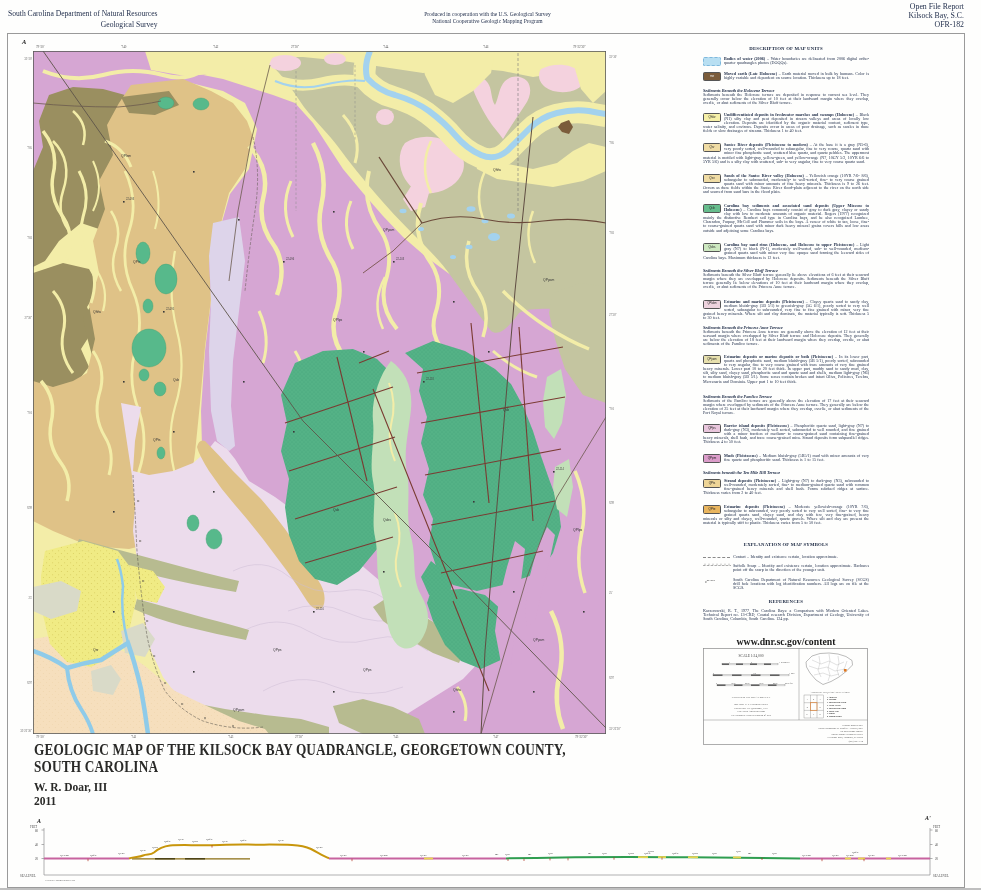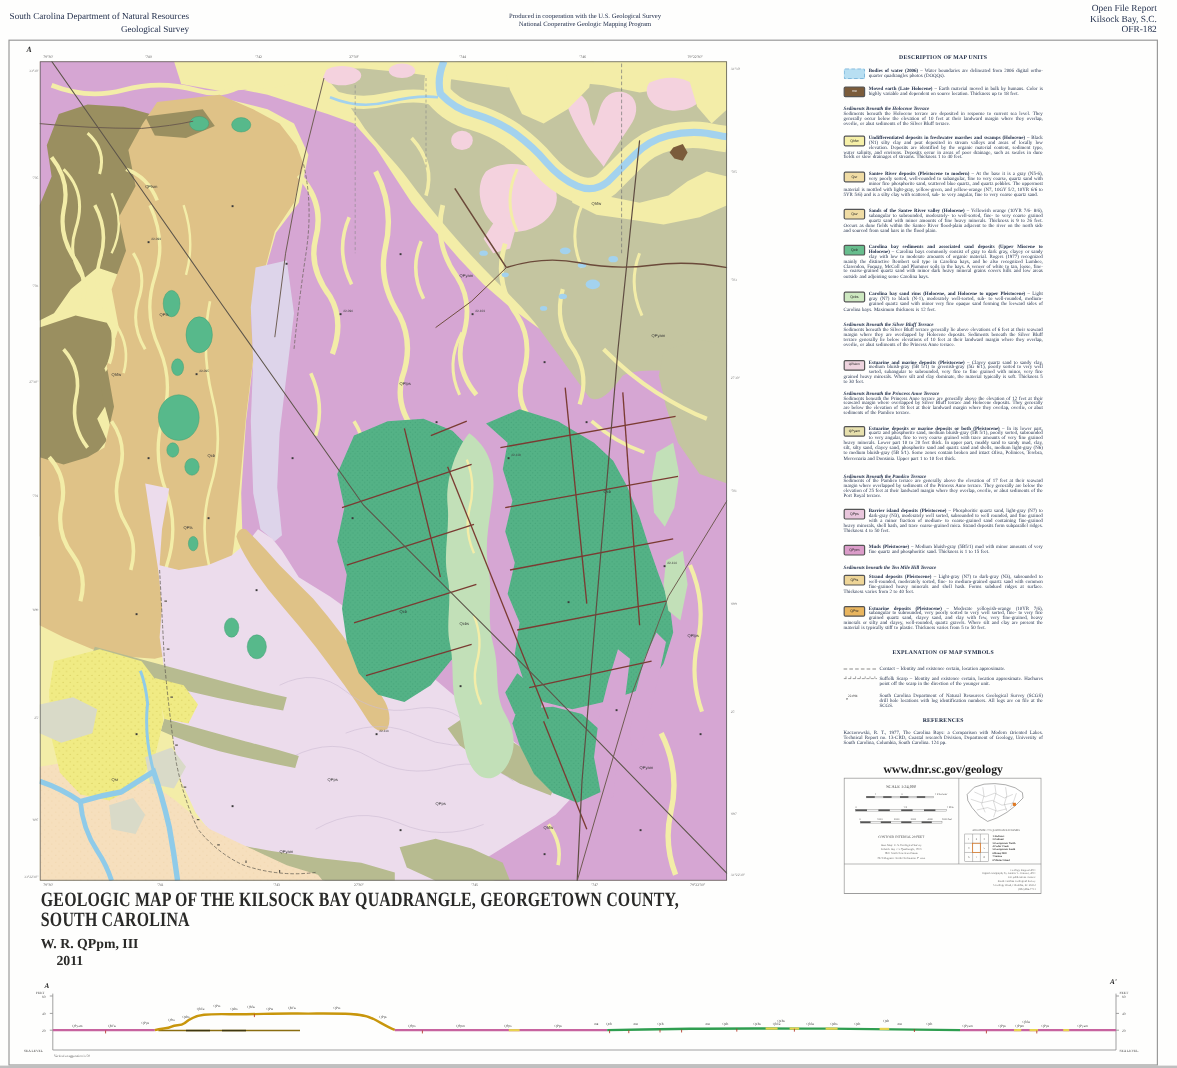--- a/index.html
+++ b/index.html
@@ -423,21 +423,21 @@
   </svg>
 <div class="body4" style="left:733px;top:563.5px;width:136px;">Suffolk Scarp – Identity and existence certain, location approximate. Hachures point off the scarp in the direction of the younger unit.</div>
 
 <div class="abs" style="left:705px;top:579px;font-size:3.4px;color:#333;">o<sup style="font-size:2.8px;">22-094</sup></div>
 <div class="body4" style="left:733px;top:578px;width:136px;">South Carolina Department of Natural Resources Geological Survey (SCGS) drill hole locations with log identification numbers. All logs are on file at the SCGS.</div>
 
 <div class="hdg" style="top:598.5px;">REFERENCES</div>
 
 <div class="body4" style="top:608.5px;">Kaczorowski, R. T., 1977, The Carolina Bays: a Comparison with Modern Oriented Lakes. Technical Report no. 13-CRD, Coastal research Division, Department of Geology, University of South Carolina, Columbia, South Carolina. 124 pp.</div>
 
-<div class="abs" style="left:703px;top:636px;width:166px;text-align:center;font-size:9.8px;font-weight:bold;color:#1a1a1a;">www.dnr.sc.gov/geology</div>
+<div class="abs" style="left:703px;top:636px;width:166px;text-align:center;font-size:9.8px;font-weight:bold;color:#1a1a1a;">www.dnr.sc.gov/content</div>
 
 <div class="abs" style="left:607px;top:51px;width:22px;height:683px;font-size:3px;color:#666;">
 <span class="abs" style="top:4px;left:2px;">33°30'</span>
 <span class="abs" style="top:90px;left:2px;">'705</span>
 <span class="abs" style="top:180px;left:2px;">'703</span>
 <span class="abs" style="top:262px;left:2px;">27'30''</span>
 <span class="abs" style="top:356px;left:2px;">'701</span>
 <span class="abs" style="top:450px;left:2px;">'699</span>
 <span class="abs" style="top:540px;left:2px;">25'</span>
 <span class="abs" style="top:625px;left:2px;">'697</span>
@@ -451,23 +451,23 @@
 <span class="abs" style="top:265px;right:1px;">27'30''</span>
 <span class="abs" style="top:360px;right:1px;">'701</span>
 <span class="abs" style="top:455px;right:1px;">'699</span>
 <span class="abs" style="top:545px;right:1px;">25'</span>
 <span class="abs" style="top:630px;right:1px;">'697</span>
 <span class="abs" style="top:678px;right:1px;">33°22'30''</span>
 </div>
 
 <div class="abs" style="left:34px;top:742px;font-size:17px;line-height:16.5px;font-weight:bold;color:#2a2a28;letter-spacing:0.2px;white-space:nowrap;transform:scaleX(0.78);transform-origin:0 0;">GEOLOGIC MAP OF THE KILSOCK BAY QUADRANGLE, GEORGETOWN COUNTY,<br>SOUTH CAROLINA</div>
 
-<div class="abs" style="left:34px;top:781px;font-size:11.5px;font-weight:bold;color:#2a2a28;">W. R. QPpm, III</div>
-
-<div class="abs" style="left:34px;top:795px;font-size:11.5px;font-weight:bold;color:#2a2a28;margin-left:13px;">2011</div>
+<div class="abs" style="left:34px;top:781px;font-size:11.5px;font-weight:bold;color:#2a2a28;">W. R. Doar, III</div>
+
+<div class="abs" style="left:34px;top:795px;font-size:11.5px;font-weight:bold;color:#2a2a28;">2011</div>
 
 <svg class="abs" style="left:0;top:812px;" width="981" height="78" viewBox="0 0 981 78">
 
 <text x="37" y="11" font-size="6" font-style="italic" font-weight="bold" fill="#222">A</text>
 <text x="925" y="8" font-size="6" font-style="italic" font-weight="bold" fill="#222">A'</text>
 
 <g stroke="#8f8f8f" stroke-width="0.7" fill="none">
 <path d="M44,16 V63"></path>
       <path d="M930,16 V63"></path>
       <path d="M44,63 H930"></path>

